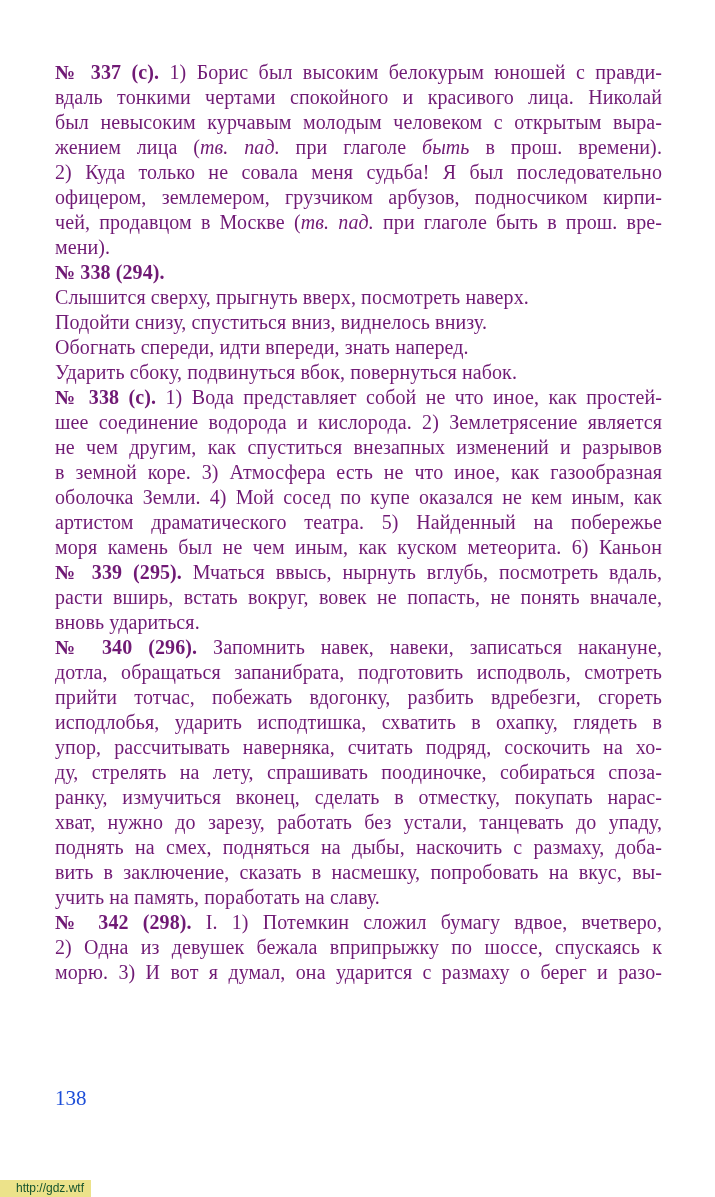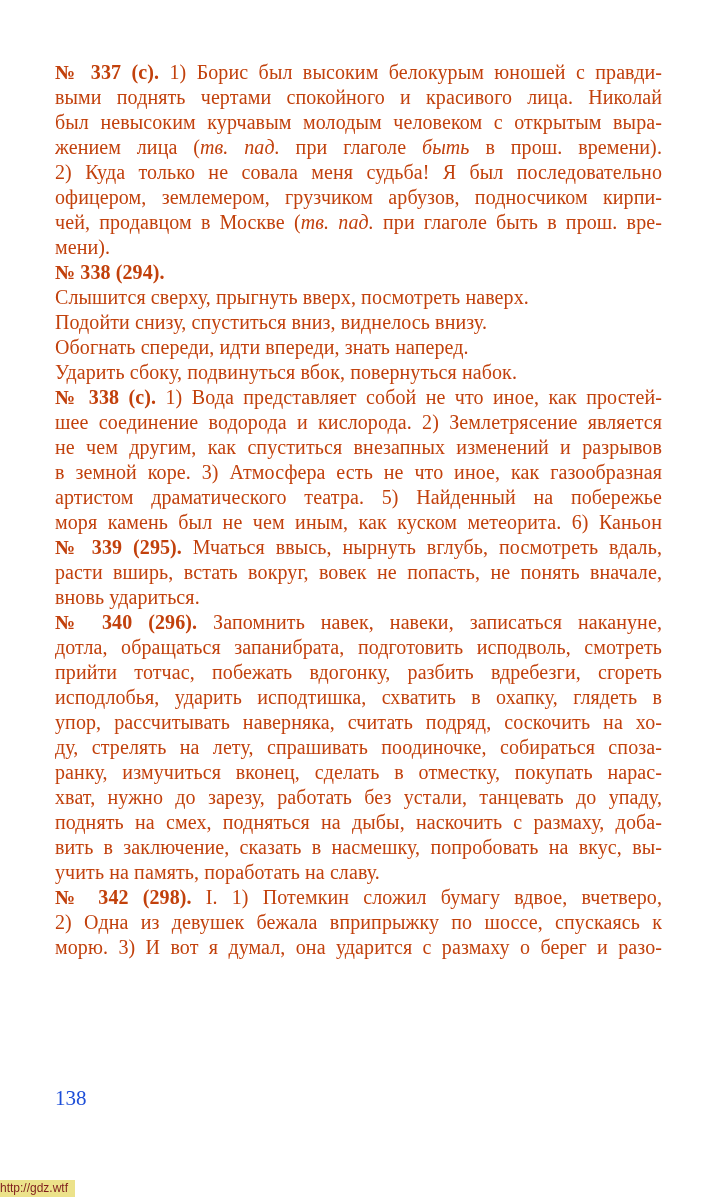--- a/index.html
+++ b/index.html
@@ -35,53 +35,54 @@
   .pagenum {
     position: absolute;
     left: 55px; top: 1086px;
     font-size: 21px;
     color: #1d4ed8;
     font-family: "Liberation Serif", serif;
   }
   .statusbar {
     position: absolute;
     left: 0; bottom: 0;
-    padding: 2px 7px 3px 0;
+    padding: 2px 7px 3px 16px;
     font-family: "Liberation Sans", sans-serif;
     font-size: 12px;
-    color: #7f1d1d;
+    color: #14532d;
     line-height: 1;
   }
 </style>
 </head>
 <body style="background: rgb(255, 255, 255);">
 
-<div class="doc" style="color: #c2410c;">
+<div class="doc" style="color: #701a75;">
     <div class="para">
       <div class="line j"><span class="b">№ 337 (с).</span><span> 1) Борис был высоким белокурым юношей с правди-</span></div>
-      <div class="line j"><span>выми поднять чертами спокойного и красивого лица. Николай</span></div>
+      <div class="line j"><span>вдаль тонкими чертами спокойного и красивого лица. Николай</span></div>
       <div class="line j"><span>был невысоким курчавым молодым человеком с открытым выра-</span></div>
       <div class="line j"><span>жением лица (</span><span class="i">тв. пад.</span><span> при глаголе </span><span class="i">быть</span><span> в прош. времени).</span></div>
       <div class="line j"><span>2) Куда только не совала меня судьба! Я был последовательно</span></div>
       <div class="line j"><span>офицером, землемером, грузчиком арбузов, подносчиком кирпи-</span></div>
       <div class="line j"><span>чей, продавцом в Москве (</span><span class="i">тв. пад.</span><span> при глаголе быть в прош. вре-</span></div>
       <div class="line"><span>мени).</span></div>
     </div>
     <div class="para">
       <div class="line"><span class="b">№ 338 (294).</span></div>
       <div class="line"><span>Слышится сверху, прыгнуть вверх, посмотреть наверх.</span></div>
       <div class="line"><span>Подойти снизу, спуститься вниз, виднелось внизу.</span></div>
       <div class="line"><span>Обогнать спереди, идти впереди, знать наперед.</span></div>
       <div class="line"><span>Ударить сбоку, подвинуться вбок, повернуться набок.</span></div>
     </div>
     <div class="para">
       <div class="line j"><span class="b">№ 338 (с).</span><span> 1) Вода представляет собой не что иное, как простей-</span></div>
       <div class="line j"><span>шее соединение водорода и кислорода. 2) Землетрясение является</span></div>
       <div class="line j"><span>не чем другим, как спуститься внезапных изменений и разрывов</span></div>
       <div class="line j"><span>в земной коре. 3) Атмосфера есть не что иное, как газообразная</span></div>
+      <div class="line j"><span>оболочка Земли. 4) Мой сосед по купе оказался не кем иным, как</span></div>
       <div class="line j"><span>артистом драматического театра. 5) Найденный на побережье</span></div>
       <div class="line j"><span>моря камень был не чем иным, как куском метеорита. 6) Каньон</span></div>
     </div>
     <div class="para">
       <div class="line j"><span class="b">№ 339 (295).</span><span> Мчаться ввысь, нырнуть вглубь, посмотреть вдаль,</span></div>
       <div class="line j"><span>расти вширь, встать вокруг, вовек не попасть, не понять вначале,</span></div>
       <div class="line"><span>вновь удариться.</span></div>
     </div>
     <div class="para">
       <div class="line j"><span class="b">№ 340 (296).</span><span> Запомнить навек, навеки, записаться накануне,</span></div>

